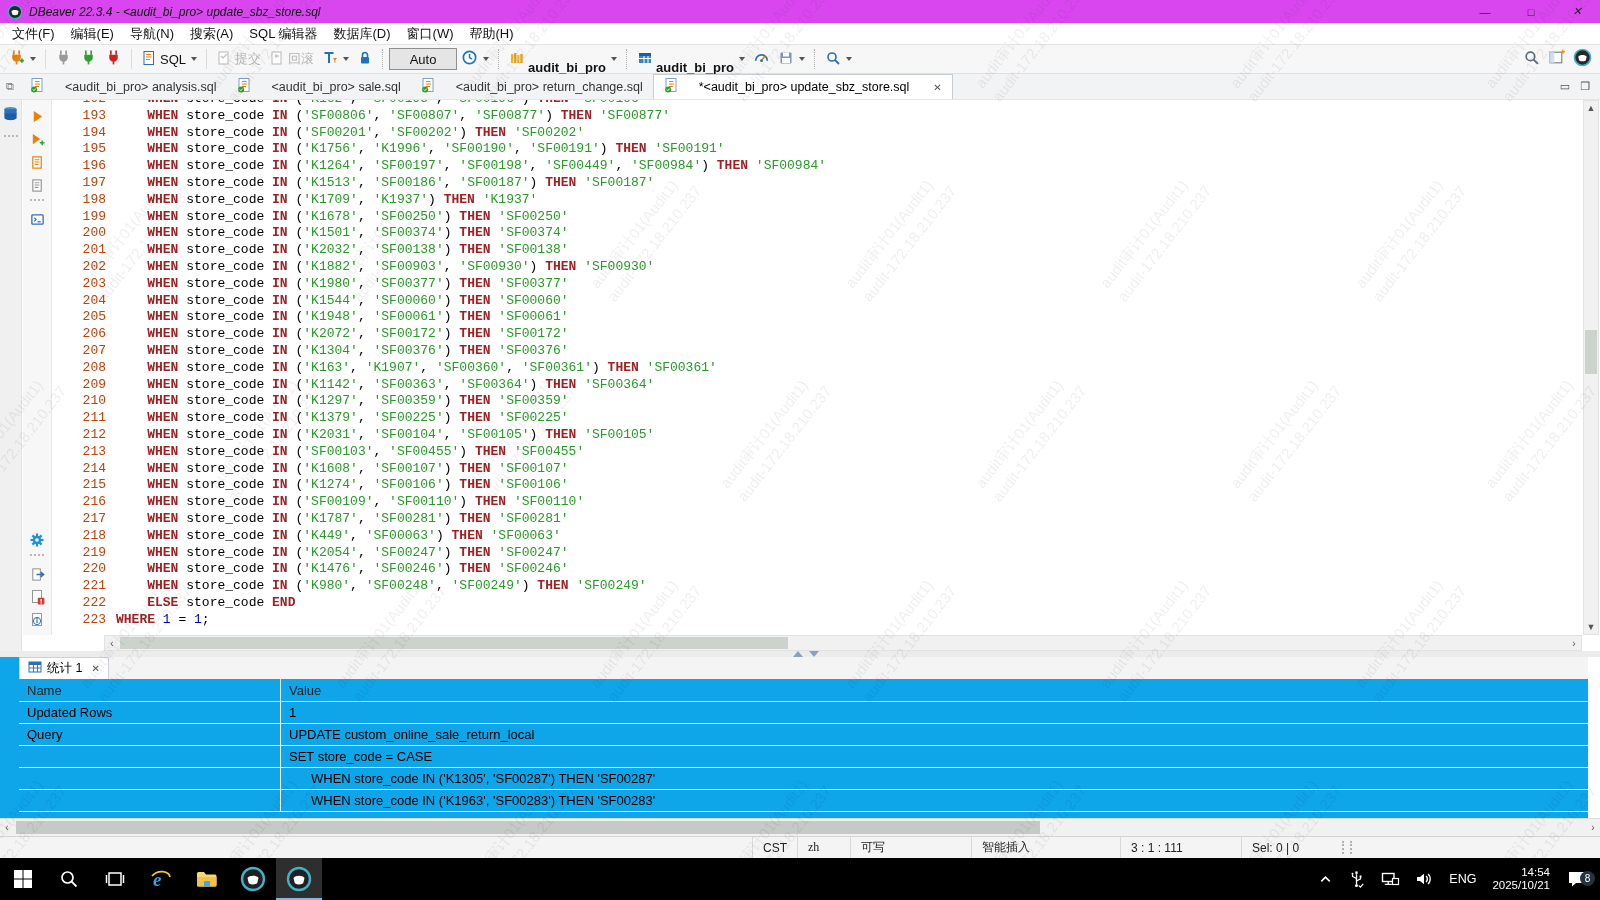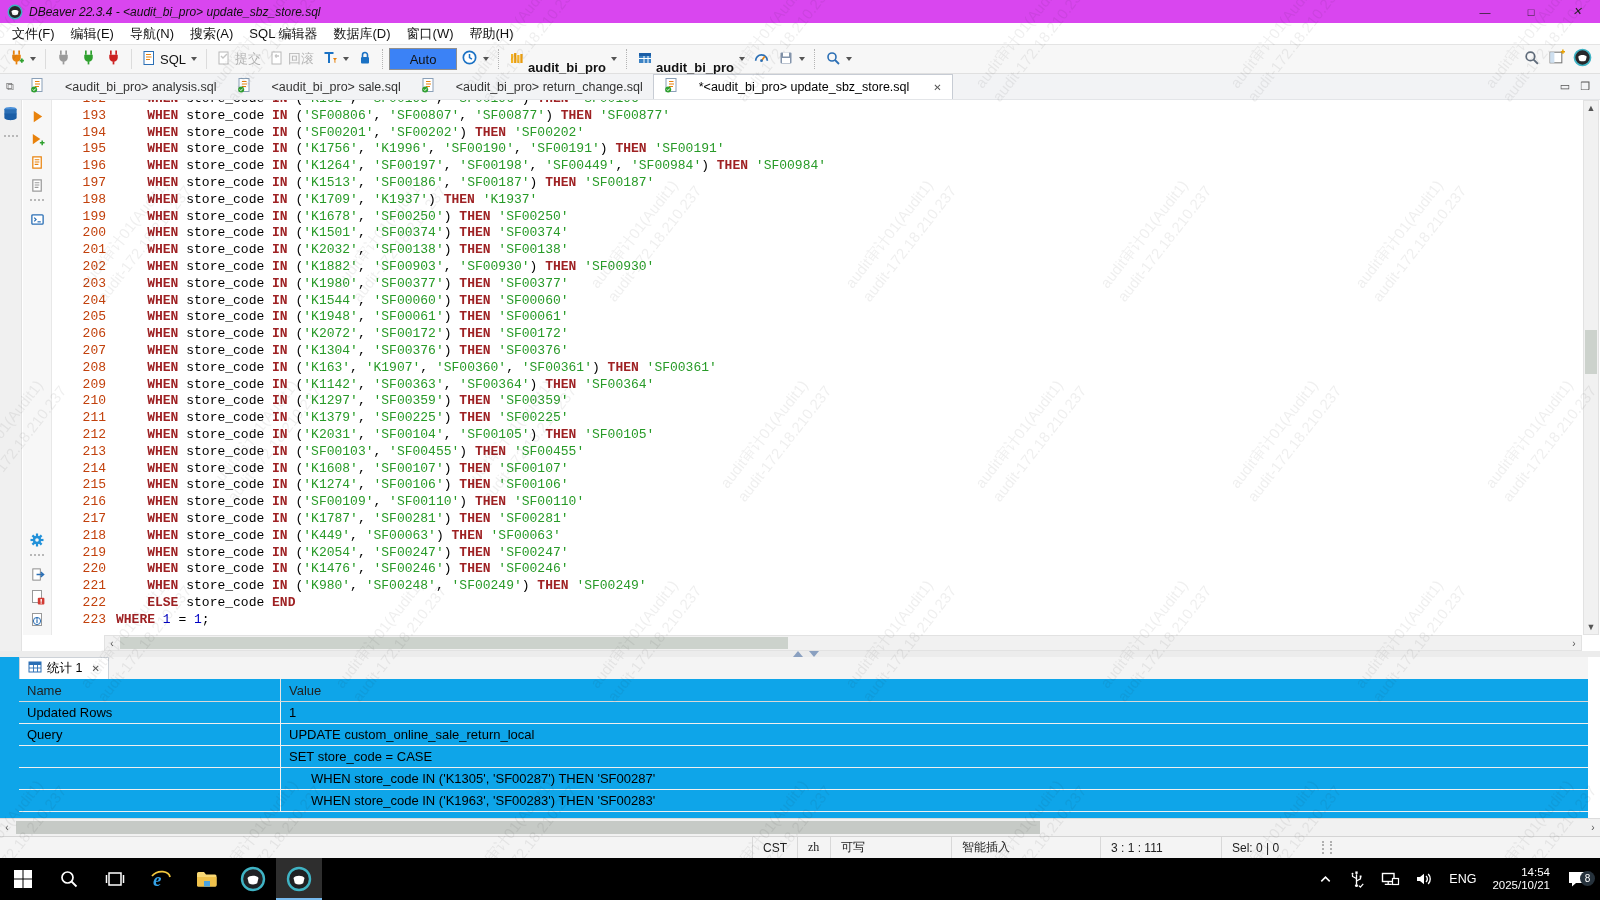--- a/index.html
+++ b/index.html
@@ -13,21 +13,21 @@
   .win-btn{width:46px;height:100%;display:flex;align-items:center;justify-content:center;font-size:11px;color:#222;}
   
   .menubar{position:absolute;top:23px;left:0;right:0;height:21px;background:#fff;display:flex;align-items:center;padding-left:4px;font-size:13px;}
   .menu-item{padding:2px 8px;color:#111;}
   
   .toolbar{position:absolute;top:44px;left:0;right:0;height:30px;background:#f7f7f7;border-top:1px solid #e4e4e4;border-bottom:1px solid #e0e0e0;display:flex;align-items:center;padding-left:4px;font-size:13px;box-sizing:border-box;}
   .tbtn{display:flex;align-items:center;gap:3px;padding:2px 4px;position:relative;}
   .caret{width:0;height:0;border-left:3.5px solid transparent;border-right:3.5px solid transparent;border-top:4px solid #555;margin-left:2px;}
   .tsep{width:1px;height:20px;background:#dcdcdc;margin:0 5px;flex:none;}
   .tsep.dotted{background:none;border-left:1px dotted #b4b4b4;}
-  .auto-box{width:66px;height:20px;border:1px solid #8f8f8f;background:#3b82f6;text-align:center;font-size:13px;font-family:"Liberation Sans",sans-serif;color:#111;padding:0;}
+  .auto-box{width:66px;height:20px;border:1px solid #8f8f8f;background:#e5e5e5;text-align:center;font-size:13px;font-family:"Liberation Sans",sans-serif;color:#111;padding:0;}
   .tlabel{color:#111;}
   .tlabel.bold{font-weight:bold;margin-top:16px;}
   .tbtn.disabled .tlabel{color:#b4b4b4;}
   .toolbar-right{margin-left:auto;display:flex;align-items:center;gap:8px;padding-right:8px;}
   
   .tabstrip{position:absolute;top:74px;left:0;right:0;height:26px;background:#f2f3f5;display:flex;align-items:flex-end;border-bottom:1px solid #e3e5e8;box-sizing:border-box;}
   .strip-lead{width:20px;display:flex;justify-content:center;align-items:center;height:100%;color:#777;font-size:11px;}
   .tab{display:flex;align-items:center;gap:20px;height:25px;padding:0 10px;font-size:12.5px;color:#333;box-sizing:border-box;}
   .tab.active{background:#fff;border:1px solid #c7ccd4;border-bottom:none;color:#000;}
   .tab-close{font-size:10px;color:#555;margin-left:4px;}
@@ -75,21 +75,21 @@
   .res-value.indent{padding-left:30px;text-align:center;}
   .h-scroll-res{position:absolute;top:818px;left:0;right:0;height:18px;background:#f1f1f1;border-top:1px solid #dcdcdc;box-sizing:border-box;}
   .h-thumb-res{position:absolute;top:2px;bottom:2px;left:16px;width:1024px;background:#c6cac6;}
   
   .statusbar{position:absolute;top:836px;left:0;right:0;height:22px;background:#f4f4f4;border-top:1px solid #d4d4d4;display:flex;align-items:stretch;font-size:12px;color:#222;box-sizing:border-box;}
   .status-spacer{width:752px;flex:none;}
   .status-cells{display:flex;align-items:stretch;}
   .status-cell{display:flex;align-items:center;padding:0 10px;border-left:1px solid #d8d8d8;white-space:nowrap;}
   .status-cells .status-cell:nth-child(1){min-width:22px;}
   .status-cells .status-cell:nth-child(2){min-width:12px;font-family:Liberation Serif, serif;}
-  .status-cells .status-cell:nth-child(3){min-width:100px;}
+  .status-cells .status-cell:nth-child(3){min-width:100px;margin-left:20px;}
   .status-cells .status-cell:nth-child(4){min-width:128px;}
   .status-cells .status-cell:nth-child(5){min-width:100px;}
   .status-cells .status-cell:nth-child(6){min-width:70px;}
   .grip{width:6px;margin:4px 0 4px 10px;border-left:2px dotted #b0b0b0;border-right:2px dotted #b0b0b0;}
   
   .taskbar{position:absolute;top:858px;left:0;right:0;height:42px;background:#000;display:flex;align-items:stretch;z-index:100;}
   .task-icon{width:46px;display:flex;align-items:center;justify-content:center;}
   .task-icon.active{background:#2e2e2e;box-shadow:inset 0 -2px 0 #76b9ed;}
   .tray{margin-left:auto;display:flex;align-items:center;color:#fff;}
   .tray-item{padding:0 7px;display:flex;align-items:center;}

